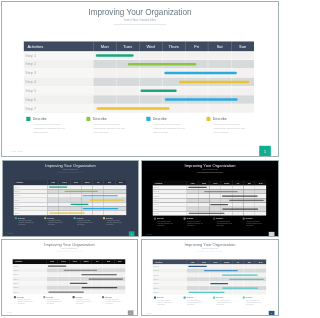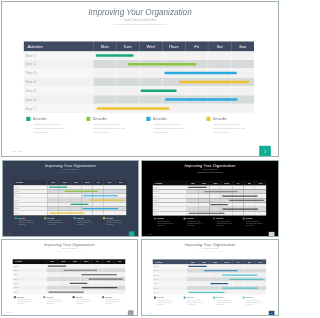--- a/index.html
+++ b/index.html
@@ -1,21 +1,21 @@
 <!DOCTYPE html>
 <html><head>
 <meta charset="utf-8">
 <style>
   html,body{margin:0;padding:0;background:#ffffff;}
   body{width:281px;height:318px;overflow:hidden;font-family:"Liberation Sans",sans-serif;
        -webkit-font-smoothing:antialiased;}
   .page{position:relative;width:281px;height:318px;background:#fff;}
 
   
-  .slide{position:absolute;overflow:hidden;background:#fff;font-style:italic;}
+  .slide{position:absolute;overflow:hidden;background:#fff;}
   .sld{position:absolute;left:0;top:0;width:1000px;height:563px;transform-origin:0 0;}
 
   .s-title{position:absolute;left:0;width:1000px;top:21px;text-align:center;
       font-size:29.6px;font-weight:400;letter-spacing:0px;color:#6a7882;white-space:nowrap;line-height:1;}
   .s-sub{position:absolute;left:0;width:1000px;top:61px;text-align:center;
       font-size:10px;letter-spacing:.15px;color:#9fabb3;white-space:nowrap;line-height:1;}
   .s-rule{position:absolute;left:404px;width:192px;top:81px;height:2.2px;background:#cfd8dc;}
 
   .tbl{position:absolute;left:79px;top:143px;width:834px;}
   .tbl .hrow{display:flex;height:35.5px;background:#3e4a60;}

